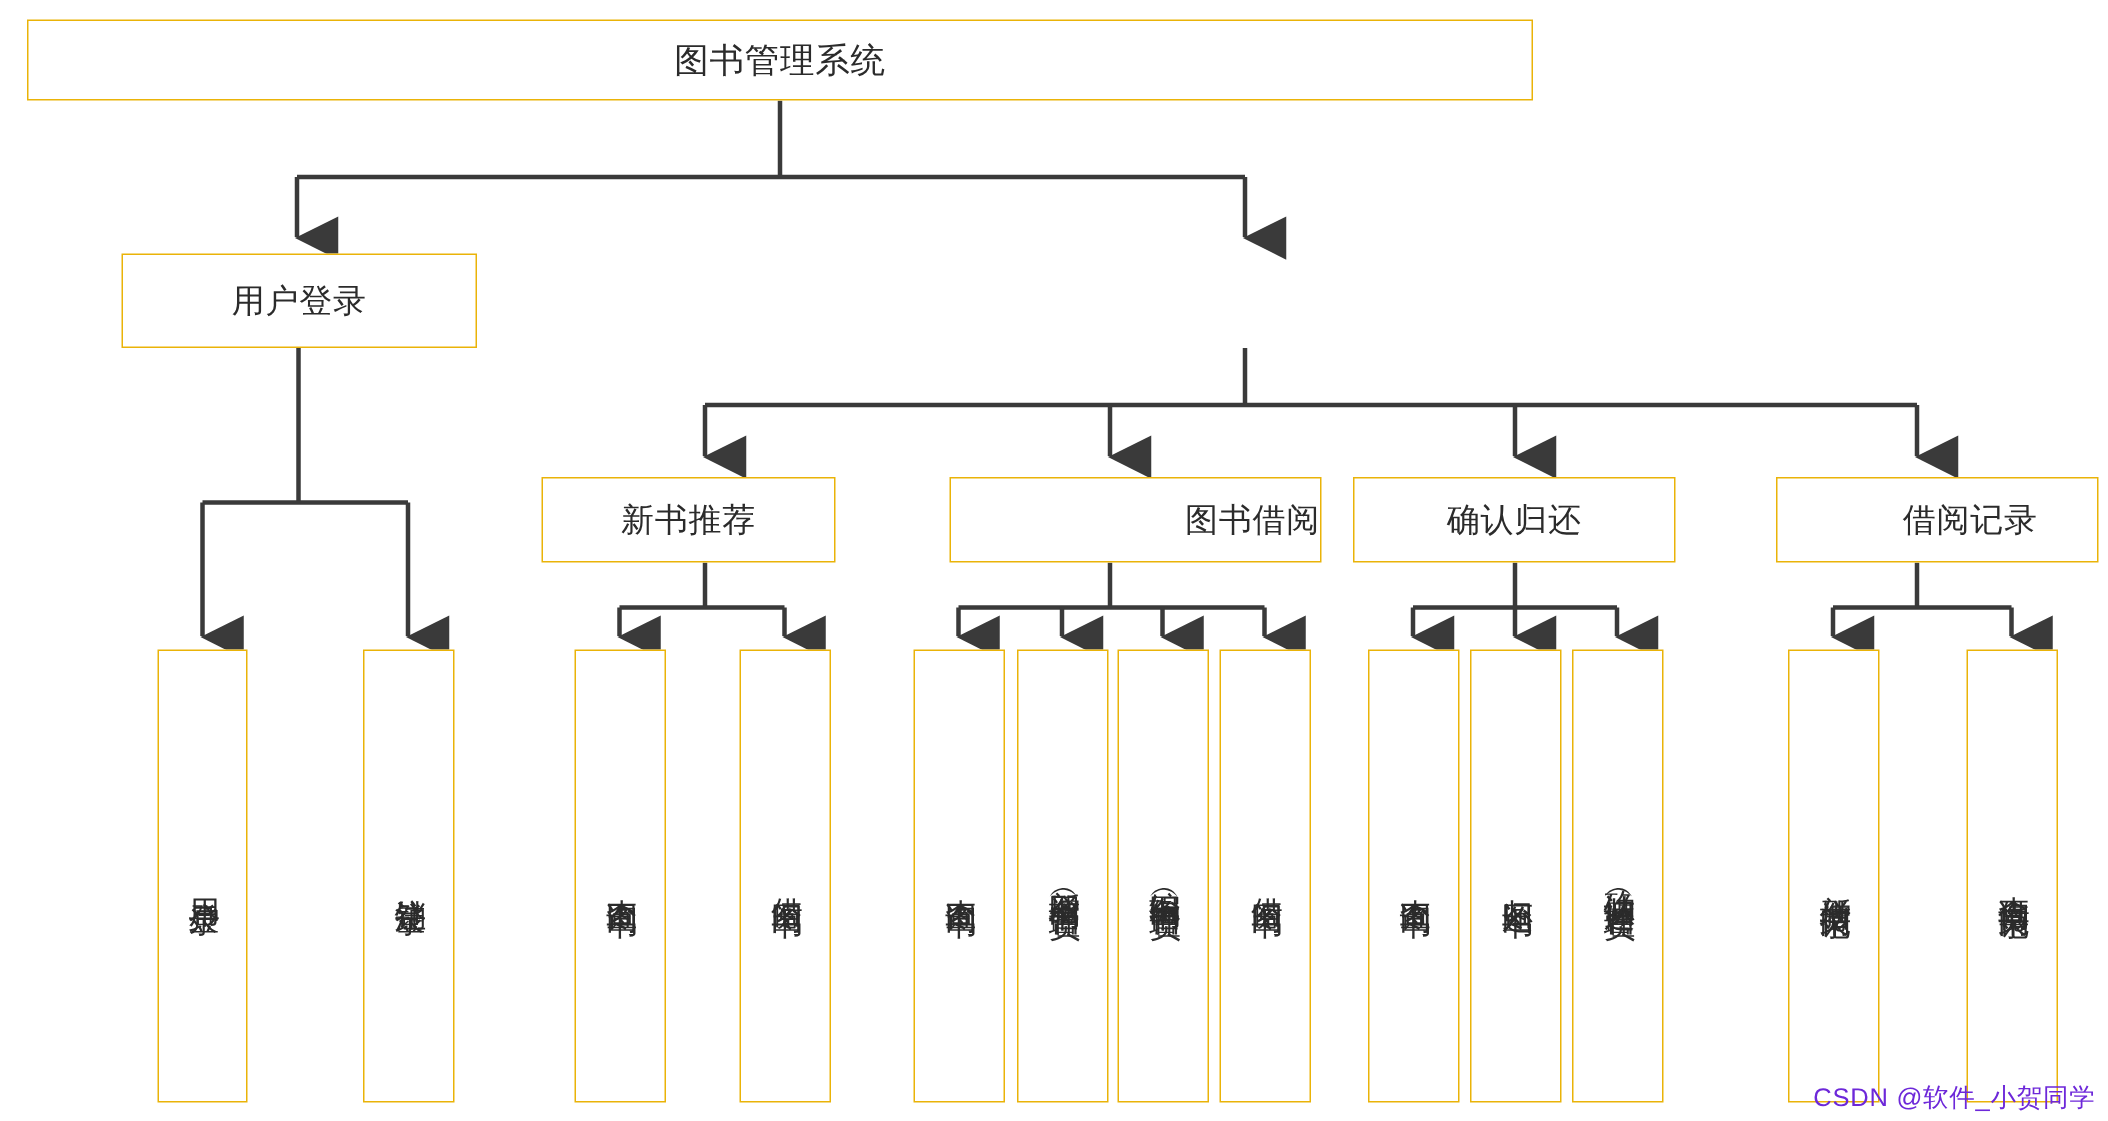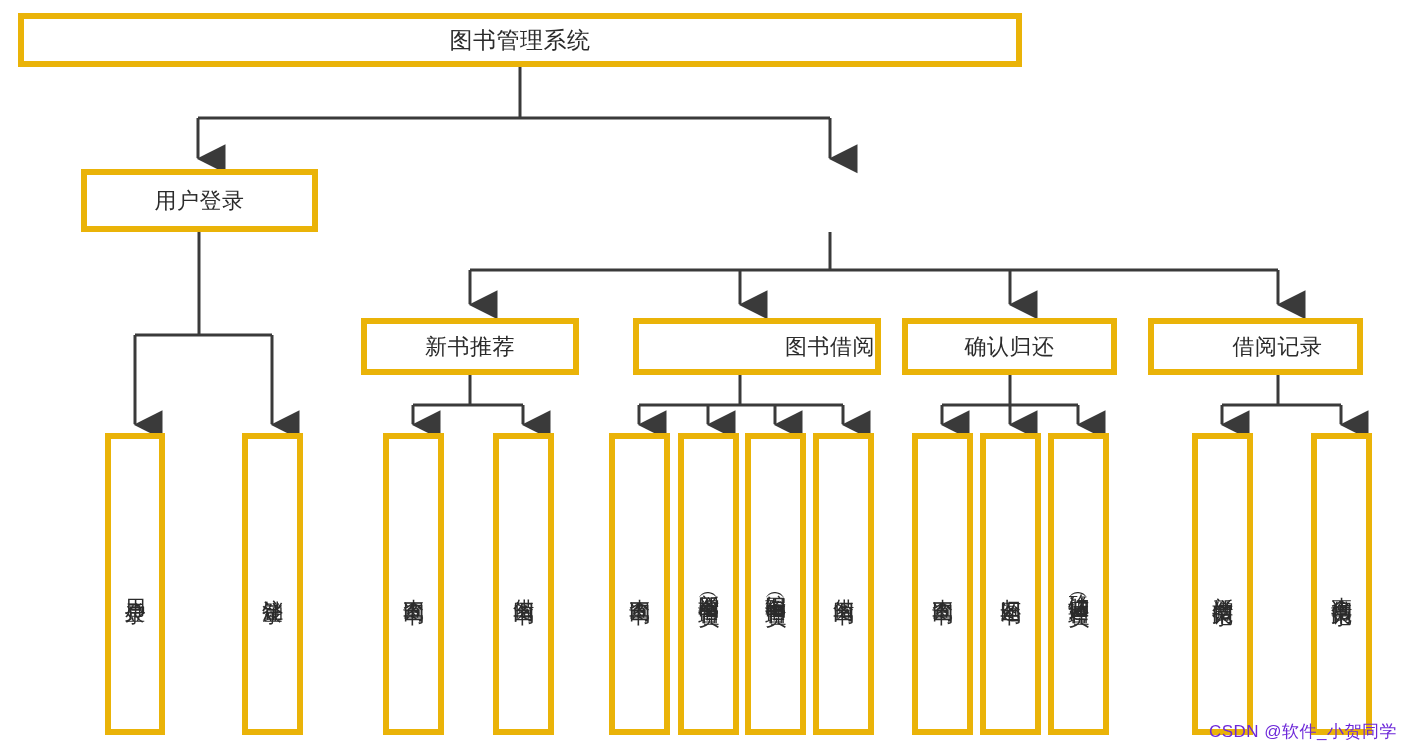--- a/index.html
+++ b/index.html
@@ -8,21 +8,21 @@
     font-family:"Liberation Sans","DejaVu Sans",sans-serif;
     color:#1a1a1a;
   }
   #diagram{position:relative;width:1405px;height:747px;background:#fff;}
   svg#wires{position:absolute;left:0;top:0;width:1405px;height:747px;}
 
   .node{
     position:absolute;
     box-sizing:border-box;
     background:#ffffff;
-    border:6px solid #eab308;
+    border:1px solid #eab308;
     display:flex;
     align-items:center;
     justify-content:center;
     overflow:hidden;
   }
   .node .lbl{
     font-size:22px;
     line-height:1.15;
     letter-spacing:0.5px;
     white-space:nowrap;
@@ -106,30 +106,30 @@
   </svg>
 
   <div class="node root" style="left:18px;top:13px;width:1004px;height:54px;">
     <span class="lbl">图书管理系统</span>
   </div>
 
   <div class="node" style="left:81px;top:169px;width:237px;height:63px;">
     <span class="lbl">用户登录</span>
   </div>
 
-  <div class="node" style="left:361px;top:318px;width:218px;height:57px;font-family:Liberation Serif, serif;">
+  <div class="node" style="left:361px;top:318px;width:196px;height:57px;font-family:Liberation Serif, serif;">
     <span class="lbl">新书推荐</span>
   </div>
   <div class="node" style="left:633px;top:318px;width:248px;height:57px;justify-content:flex-end;">
     <span class="lbl">图书借阅</span>
   </div>
   <div class="node" style="left:902px;top:318px;width:215px;height:57px;">
     <span class="lbl">确认归还</span>
   </div>
-  <div class="node" style="left:1148px;top:318px;width:215px;height:57px;padding-left:44px;">
+  <div class="node" style="left:1184px;top:318px;width:215px;height:57px;padding-left:44px;">
     <span class="lbl">借阅记录</span>
   </div>
 
   <div class="node vert" style="left:105px;top:433px;width:60px;height:302px;">
     <span class="lbl">用户登录</span>
   </div>
   <div class="node vert" style="left:242px;top:433px;width:61px;height:302px;">
     <span class="lbl">注销登录</span>
   </div>
 

